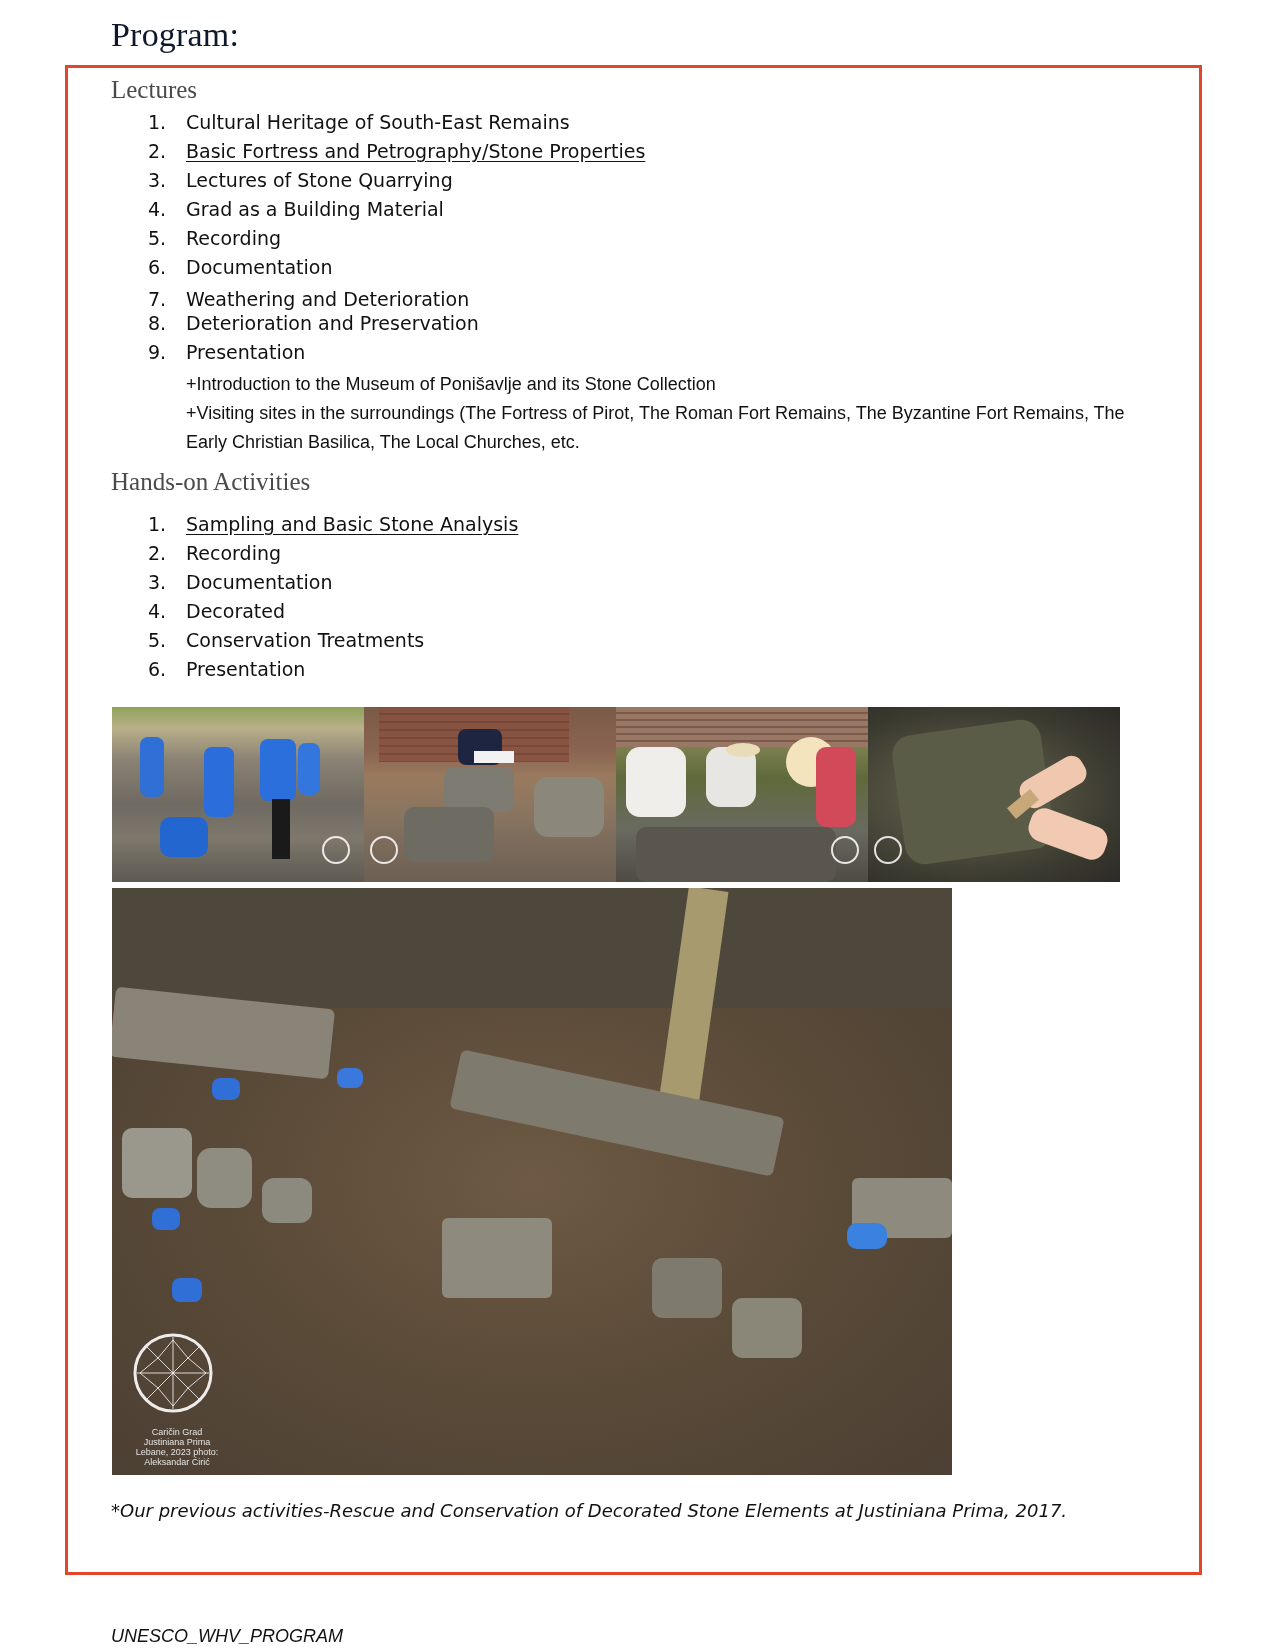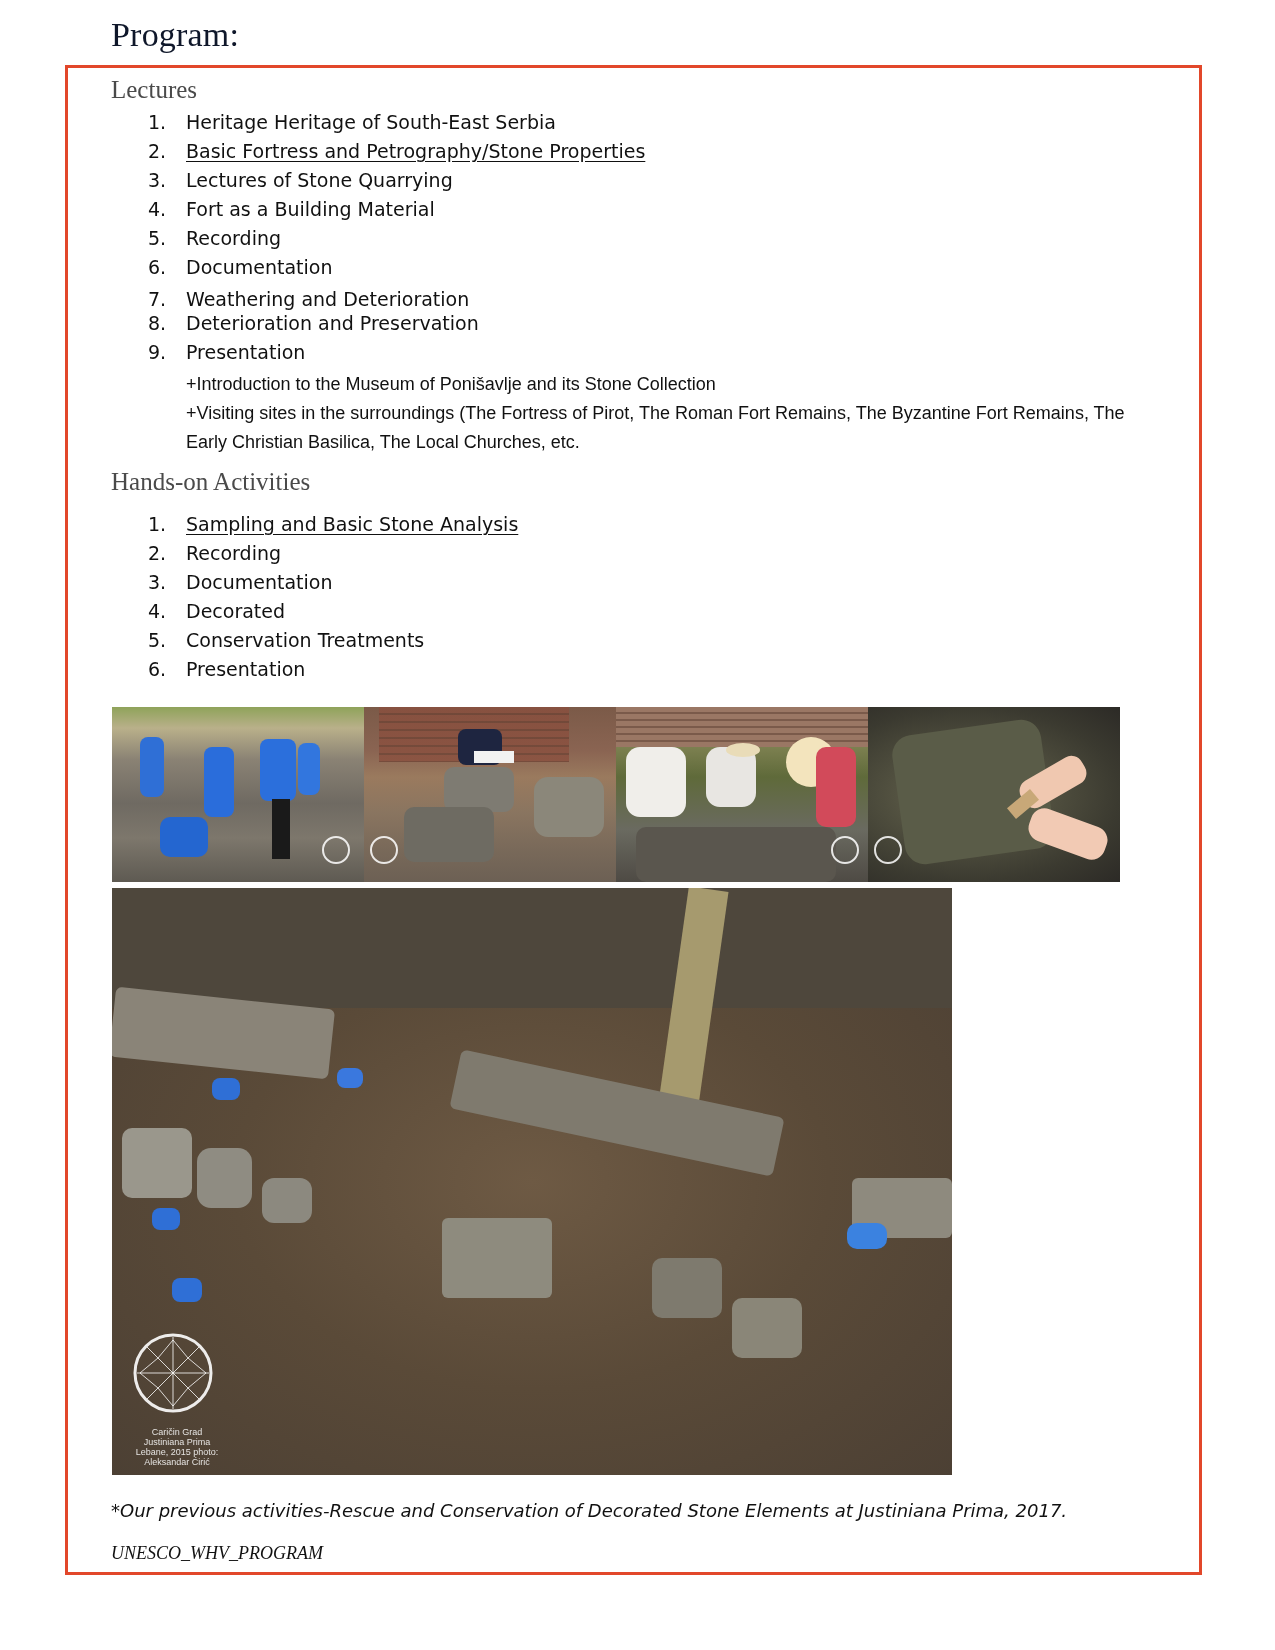--- a/index.html
+++ b/index.html
@@ -26,49 +26,49 @@
   .u { text-decoration: underline; text-underline-offset: 3px; }
   .note { position: absolute; left: 186px;
     font-family: Liberation Sans, sans-serif; font-size: 18px; color: #111;
     line-height: 29px; width: 960px; }
   .strip { position: absolute; left: 112px; top: 707px; width: 1008px; height: 175px; display: flex; }
   .strip .ph { width: 252px; height: 175px; position: relative; overflow: hidden; }
   .ph .circ { position: absolute; bottom: 18px; width: 24px; height: 24px; border: 2px solid rgba(255,255,255,0.85); border-radius: 50%; }
   .aerial { position: absolute; left: 112px; top: 888px; width: 840px; height: 587px; overflow: hidden; }
   .caption { position: absolute; left: 111px; top: 1500px;
     font-family: "DejaVu Sans", "Liberation Sans", sans-serif; font-style: italic; font-size: 18px; color: #111; }
-  .footer { position: absolute; left: 111px; top: 1543px;
-    font-family: Liberation Serif, serif; font-style: italic; font-size: 18px; color: #111; }
+  .footer { position: absolute; left: 111px; top: 1626px;
+    font-family: Liberation Sans, sans-serif; font-style: italic; font-size: 18px; color: #111; }
   .wm-text { position: absolute; left: 20px; bottom: 8px; width: 90px; text-align: center;
     font-family: "Liberation Sans", sans-serif; font-size: 9px; color: rgba(255,255,255,0.85); line-height: 10px; }
 </style>
 </head>
 <body>
 
 <div class="title">Program:</div>
 
 <div class="frame"></div>
 
 <div class="section-head" style="top:76px;">Lectures</div>
 <ul class="list" style="top:108px;">
   <li>
       <span class="num">1.</span>
-      <span class="txt">Heritage Heritage of South-East Serbia</span>
+      <span class="txt">Cultural Heritage of South-East Remains</span>
     </li>
   <li>
       <span class="num">2.</span>
       <span class="txt u">Basic Fortress and Petrography/Stone Properties</span>
     </li>
   <li>
       <span class="num">3.</span>
       <span class="txt">Lectures of Stone Quarrying</span>
     </li>
   <li>
       <span class="num">4.</span>
-      <span class="txt">Fort as a Building Material</span>
+      <span class="txt">Grad as a Building Material</span>
     </li>
   <li>
       <span class="num">5.</span>
       <span class="txt">Recording</span>
     </li>
   <li style="height:32px;line-height:29px;">
       <span class="num">6.</span>
       <span class="txt">Documentation</span>
     </li>
   <li style="height:24px;line-height:29px;">
@@ -173,17 +173,17 @@
   <svg style="position:absolute;left:20px;top:444px;" width="82" height="82" viewBox="0 0 82 82">
     <circle cx="41" cy="41" r="38" fill="none" stroke="rgba(255,255,255,0.9)" stroke-width="3"></circle>
     <g stroke="rgba(255,255,255,0.8)" stroke-width="1" fill="none">
       <line x1="41" y1="5" x2="41" y2="77"></line>
         <line x1="5" y1="41" x2="77" y2="41"></line>
       <line x1="15" y1="15" x2="67" y2="67"></line>
         <line x1="67" y1="15" x2="15" y2="67"></line>
       <polygon points="41,8 56,26 74,41 56,56 41,74 26,56 8,41 26,26"></polygon>
     </g>
   </svg>
-  <div class="wm-text">Caričin Grad Justiniana Prima Lebane, 2015 photo: Aleksandar Ćirić</div>
+  <div class="wm-text">Caričin Grad Justiniana Prima Lebane, 2023 photo: Aleksandar Ćirić</div>
 </div>
 
 <div class="caption">*Our previous activities-Rescue and Conservation of Decorated Stone Elements at Justiniana Prima, 2017.</div>
 <div class="footer">UNESCO_WHV_PROGRAM</div>
 
 </body></html>

